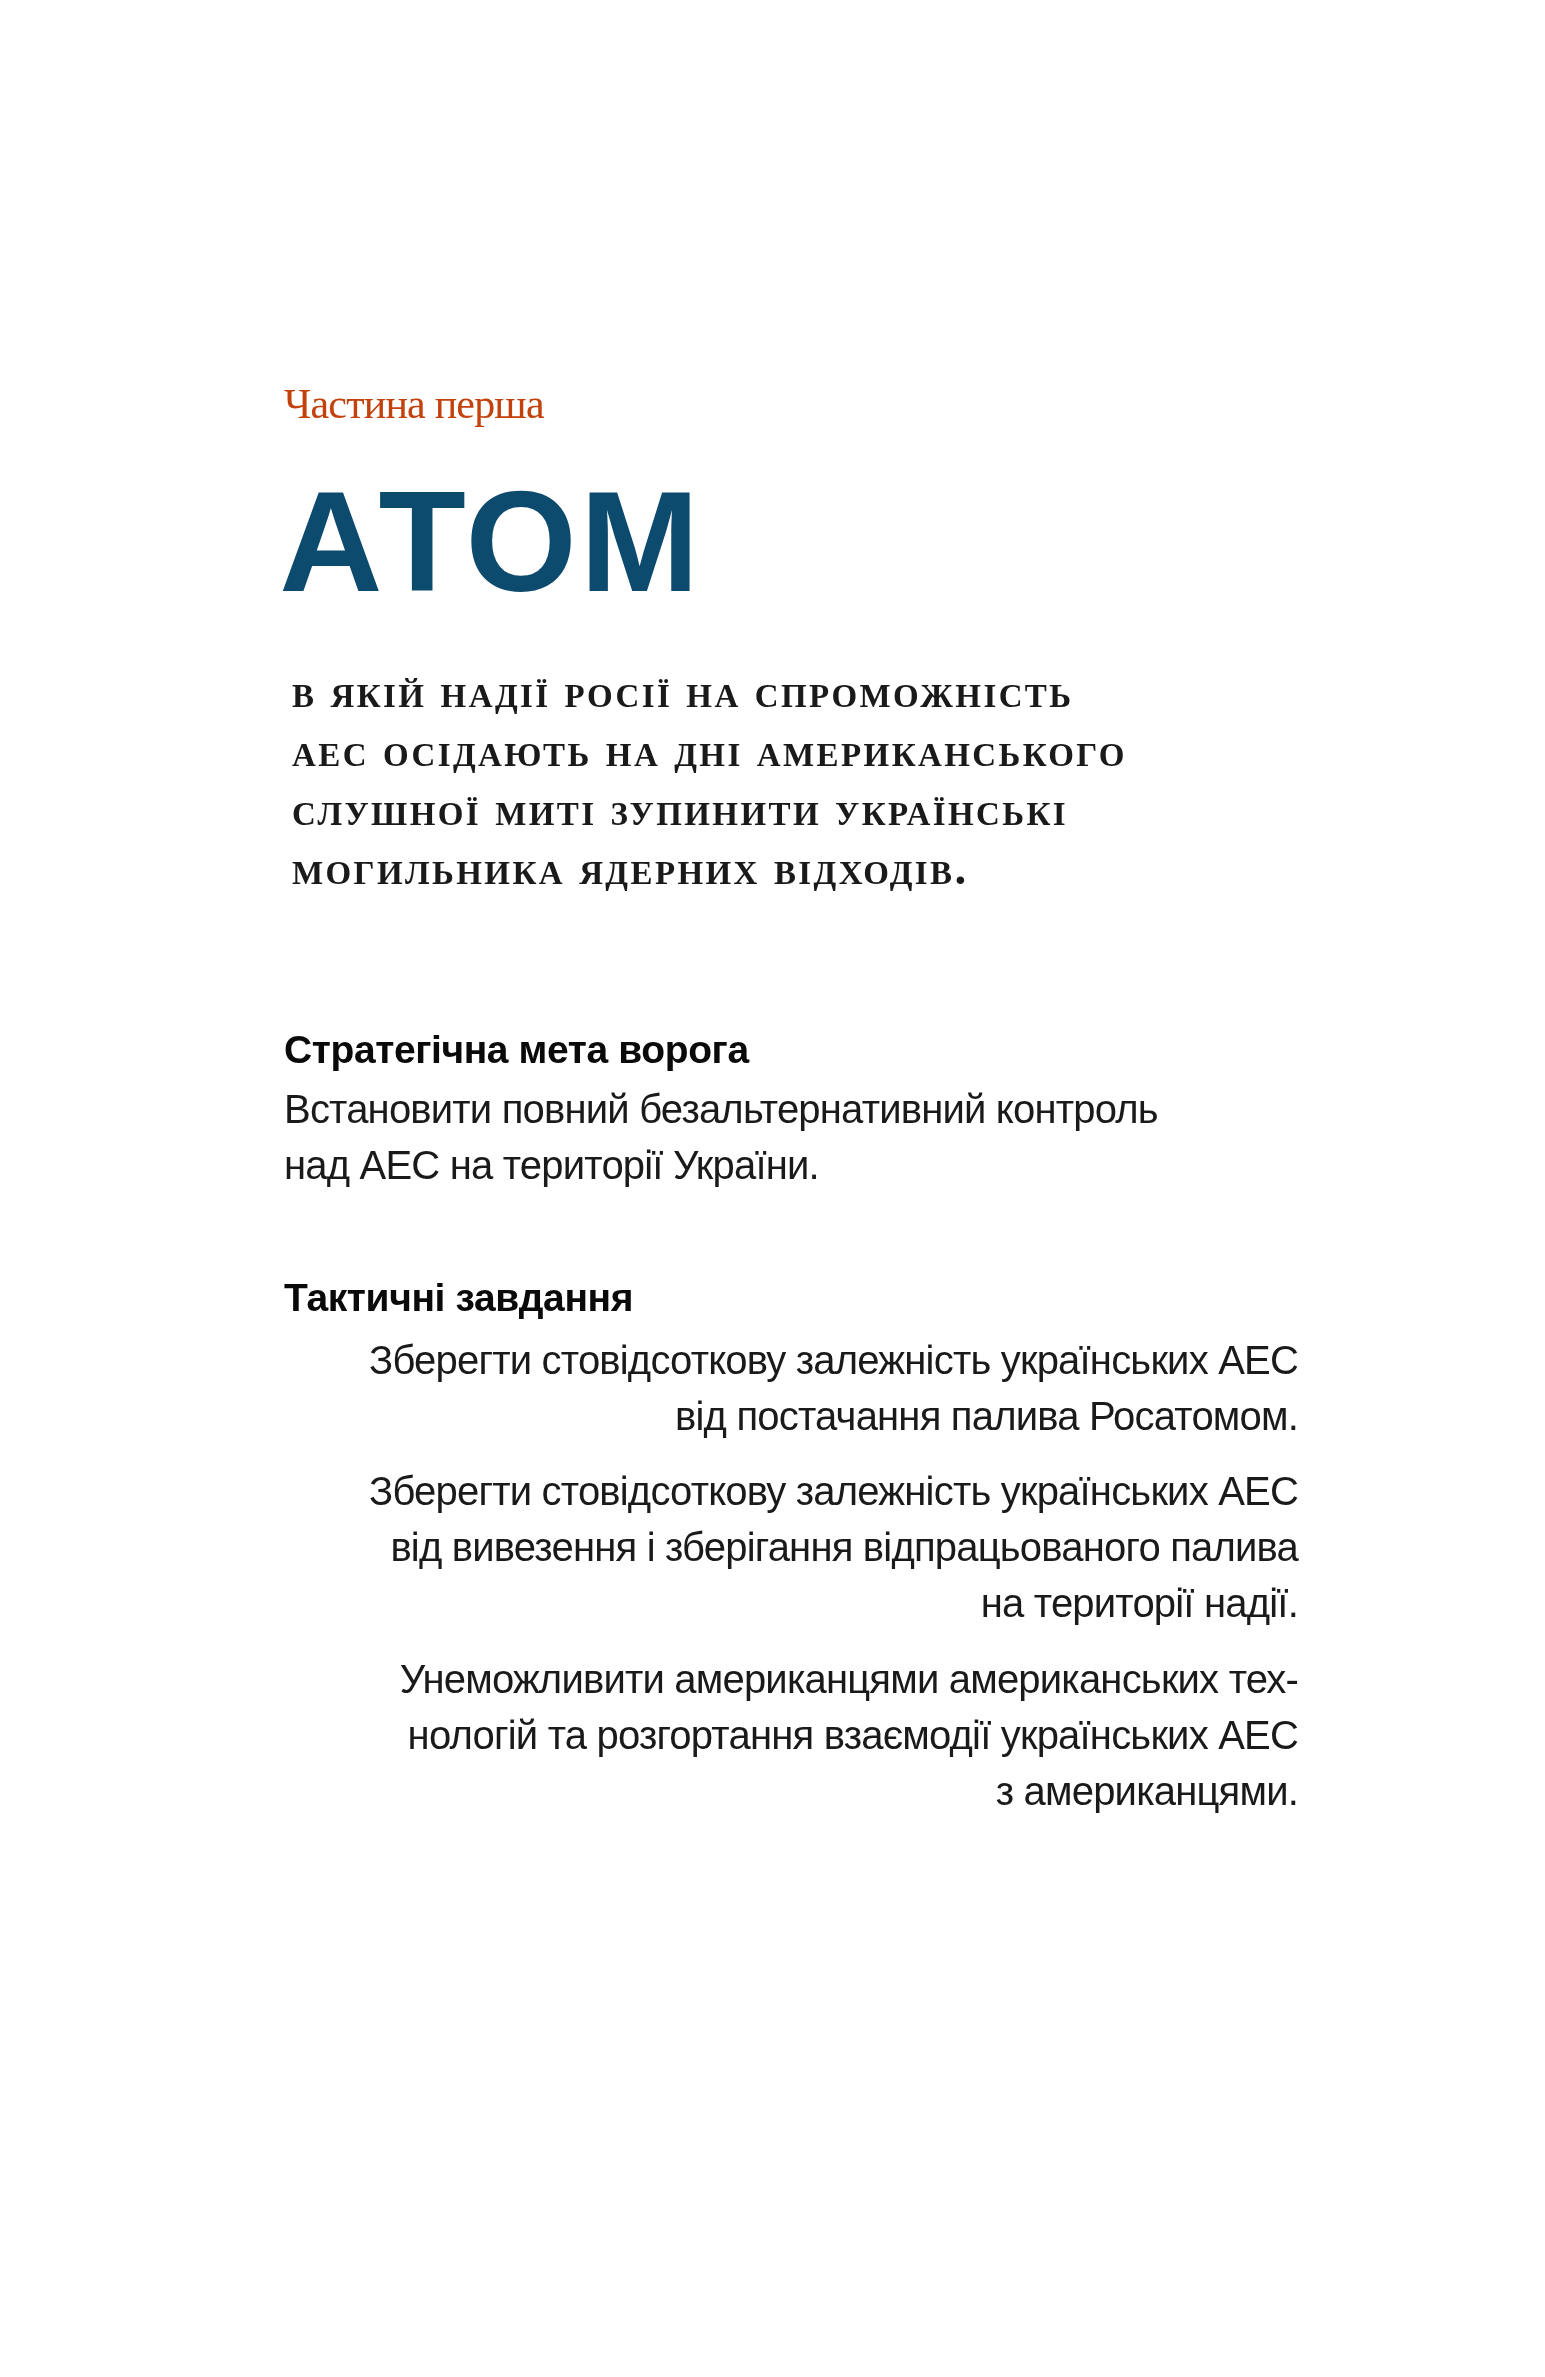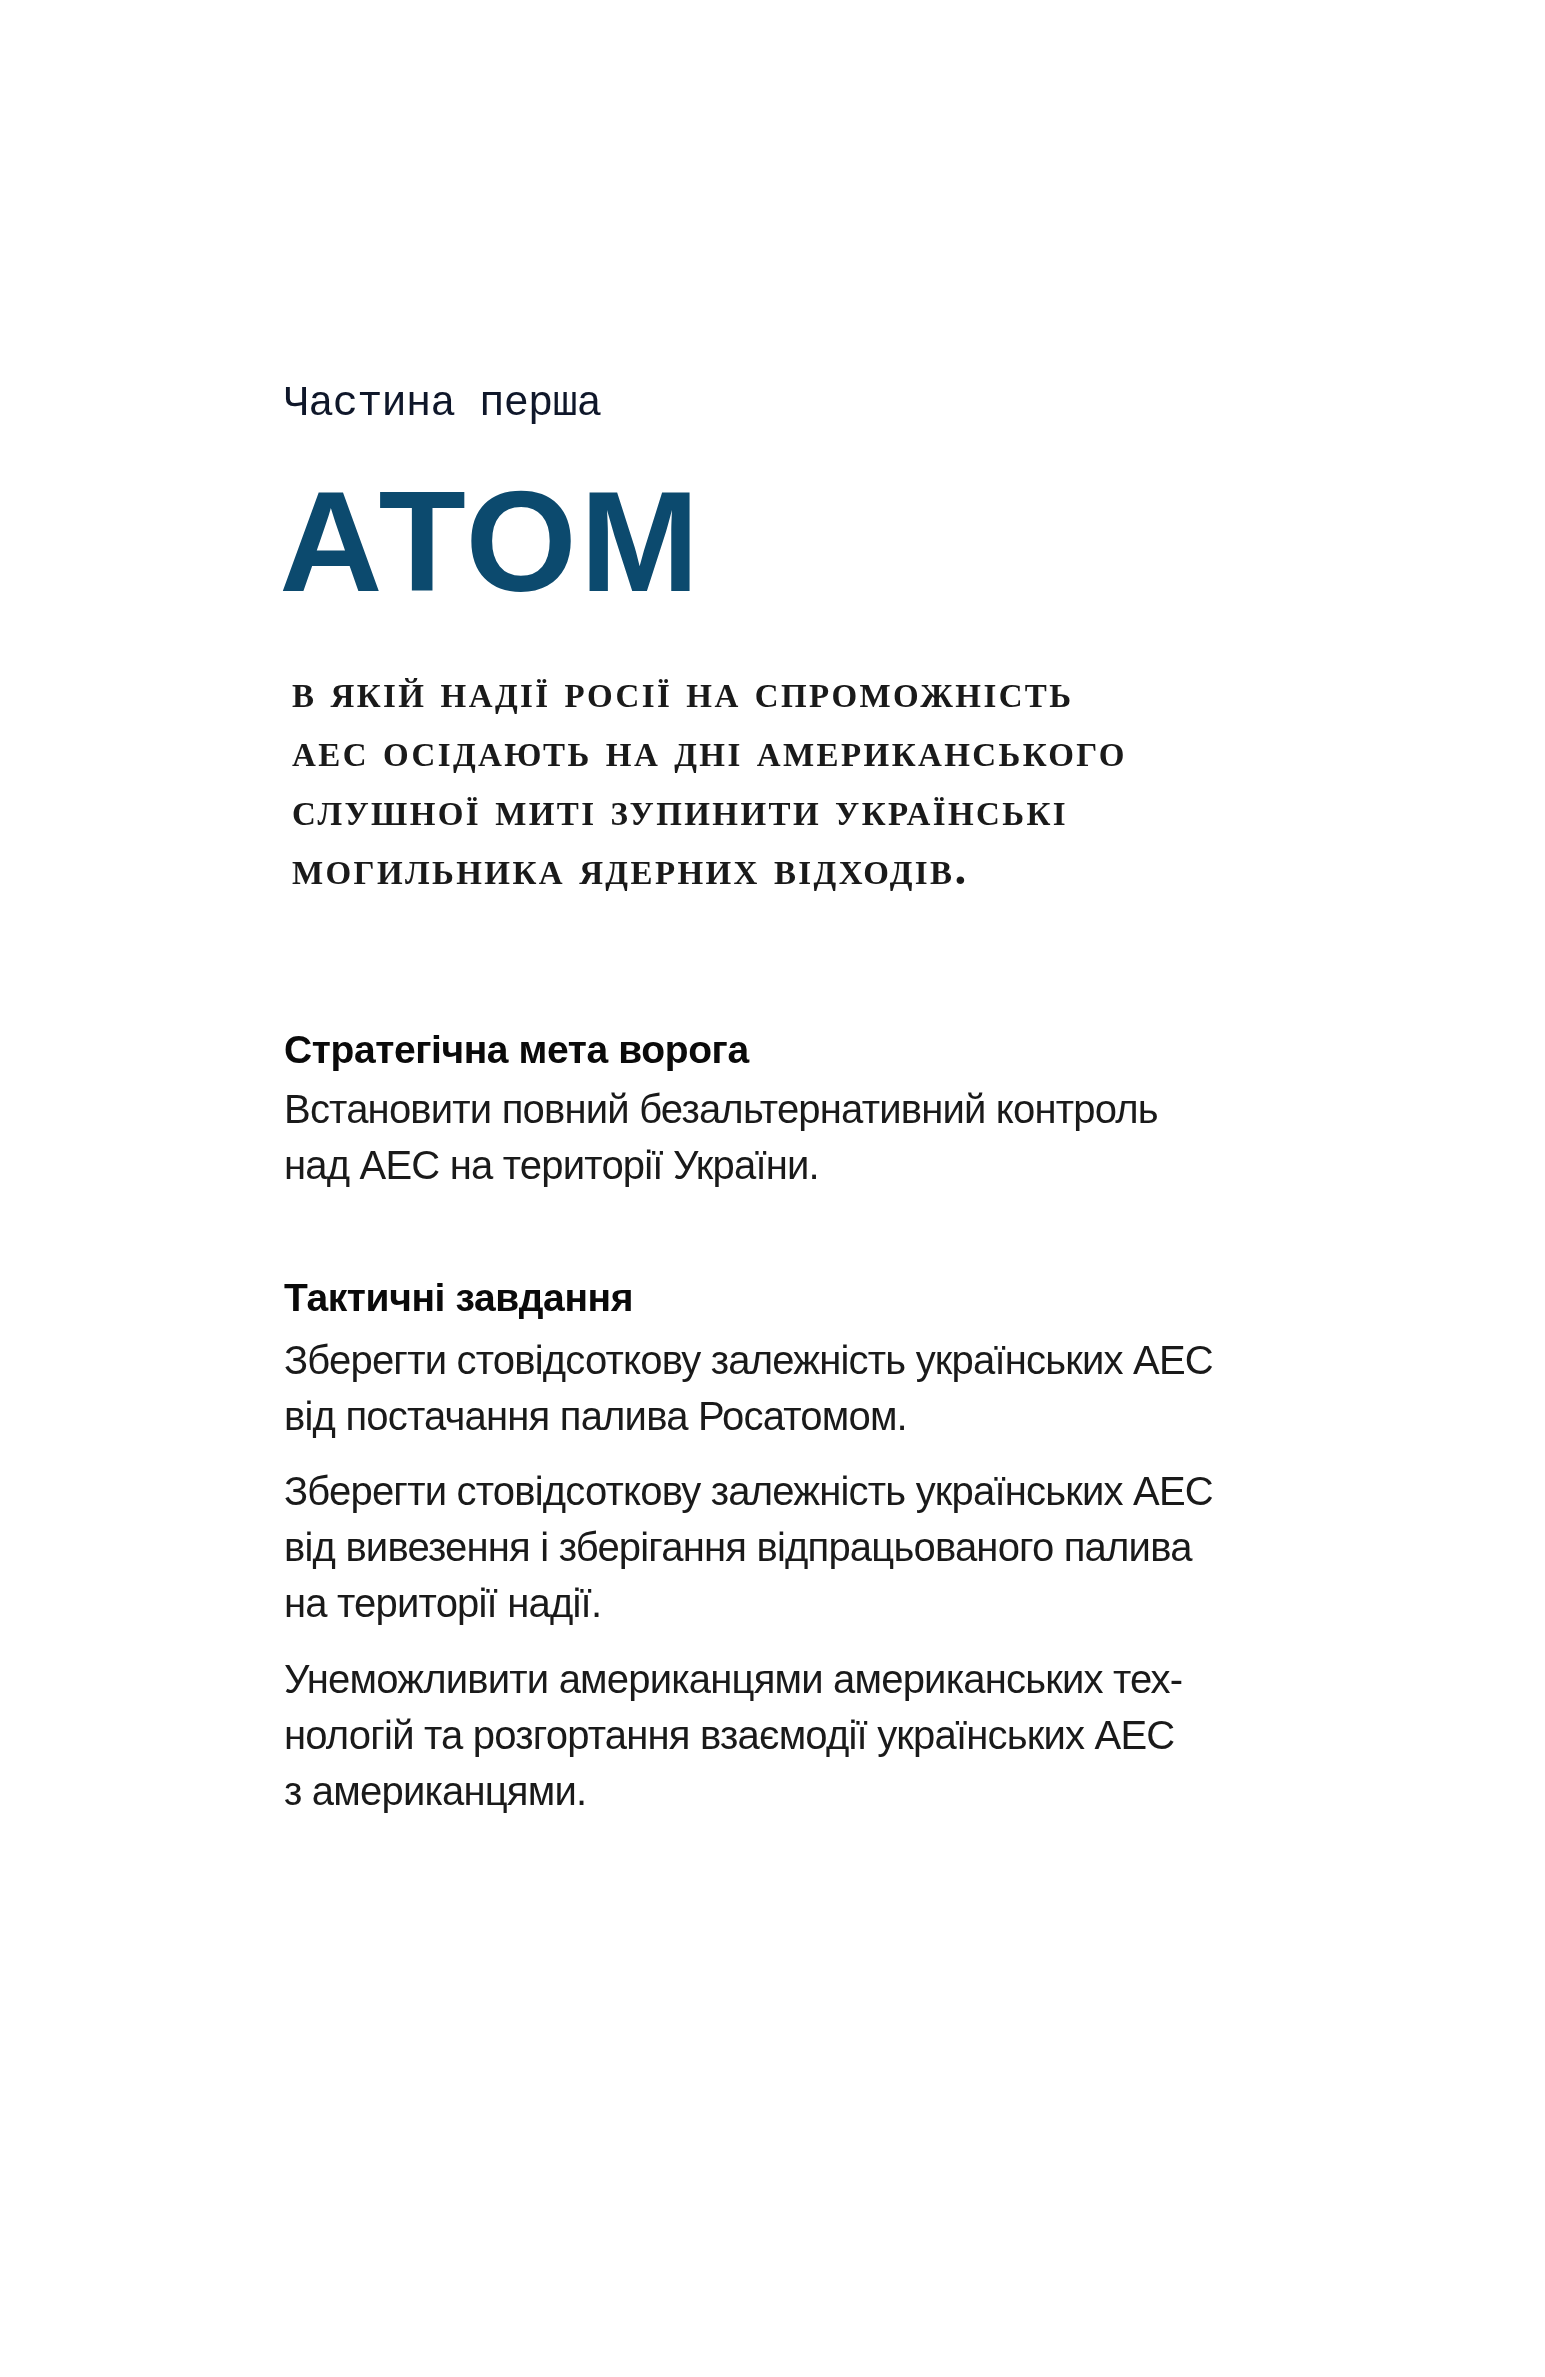--- a/index.html
+++ b/index.html
@@ -17,26 +17,26 @@
     .page {
       position: absolute;
       left: 284px;
       top: 0;
       width: 1014px;
     }
     .part-label {
       position: absolute;
       top: 378px;
       left: 0;
-      font-family: Liberation Mono, monospace;
+      font-family: Liberation Serif, serif;
       font-size: 42px;
       line-height: 52px;
       font-weight: 400;
       letter-spacing: -0.8px;
-      color: #0f172a;
+      color: #c2410c;
       white-space: nowrap;
     }
     .chapter-title {
       position: absolute;
       top: 465px;
       left: -4.8px;
       font-family: "Liberation Sans", sans-serif;
       font-size: 143px;
       line-height: 153px;
       font-weight: 700;
@@ -86,21 +86,21 @@
       font-size: 40px;
       line-height: 56px;
       font-weight: 400;
       letter-spacing: -0.8px;
       color: #1a1a1a;
       white-space: nowrap;
     }
     .section-goal { top: 1024px; }
     .section-goal .para { margin-top: 4.8px; }
     .section-tasks { top: 1272px; }
-    .section-tasks .para { margin-top: 0; }
+    .section-tasks .para { margin-top: 0; text-align: right; }
     .section-tasks .para + .para { margin-top: 19.3px; }
     .section-tasks .section-heading + .para { margin-top: 8px; }
   </style>
 </head>
 <body>
 
 <div class="page">
 
   <div class="part-label">Частина перша</div>
 

